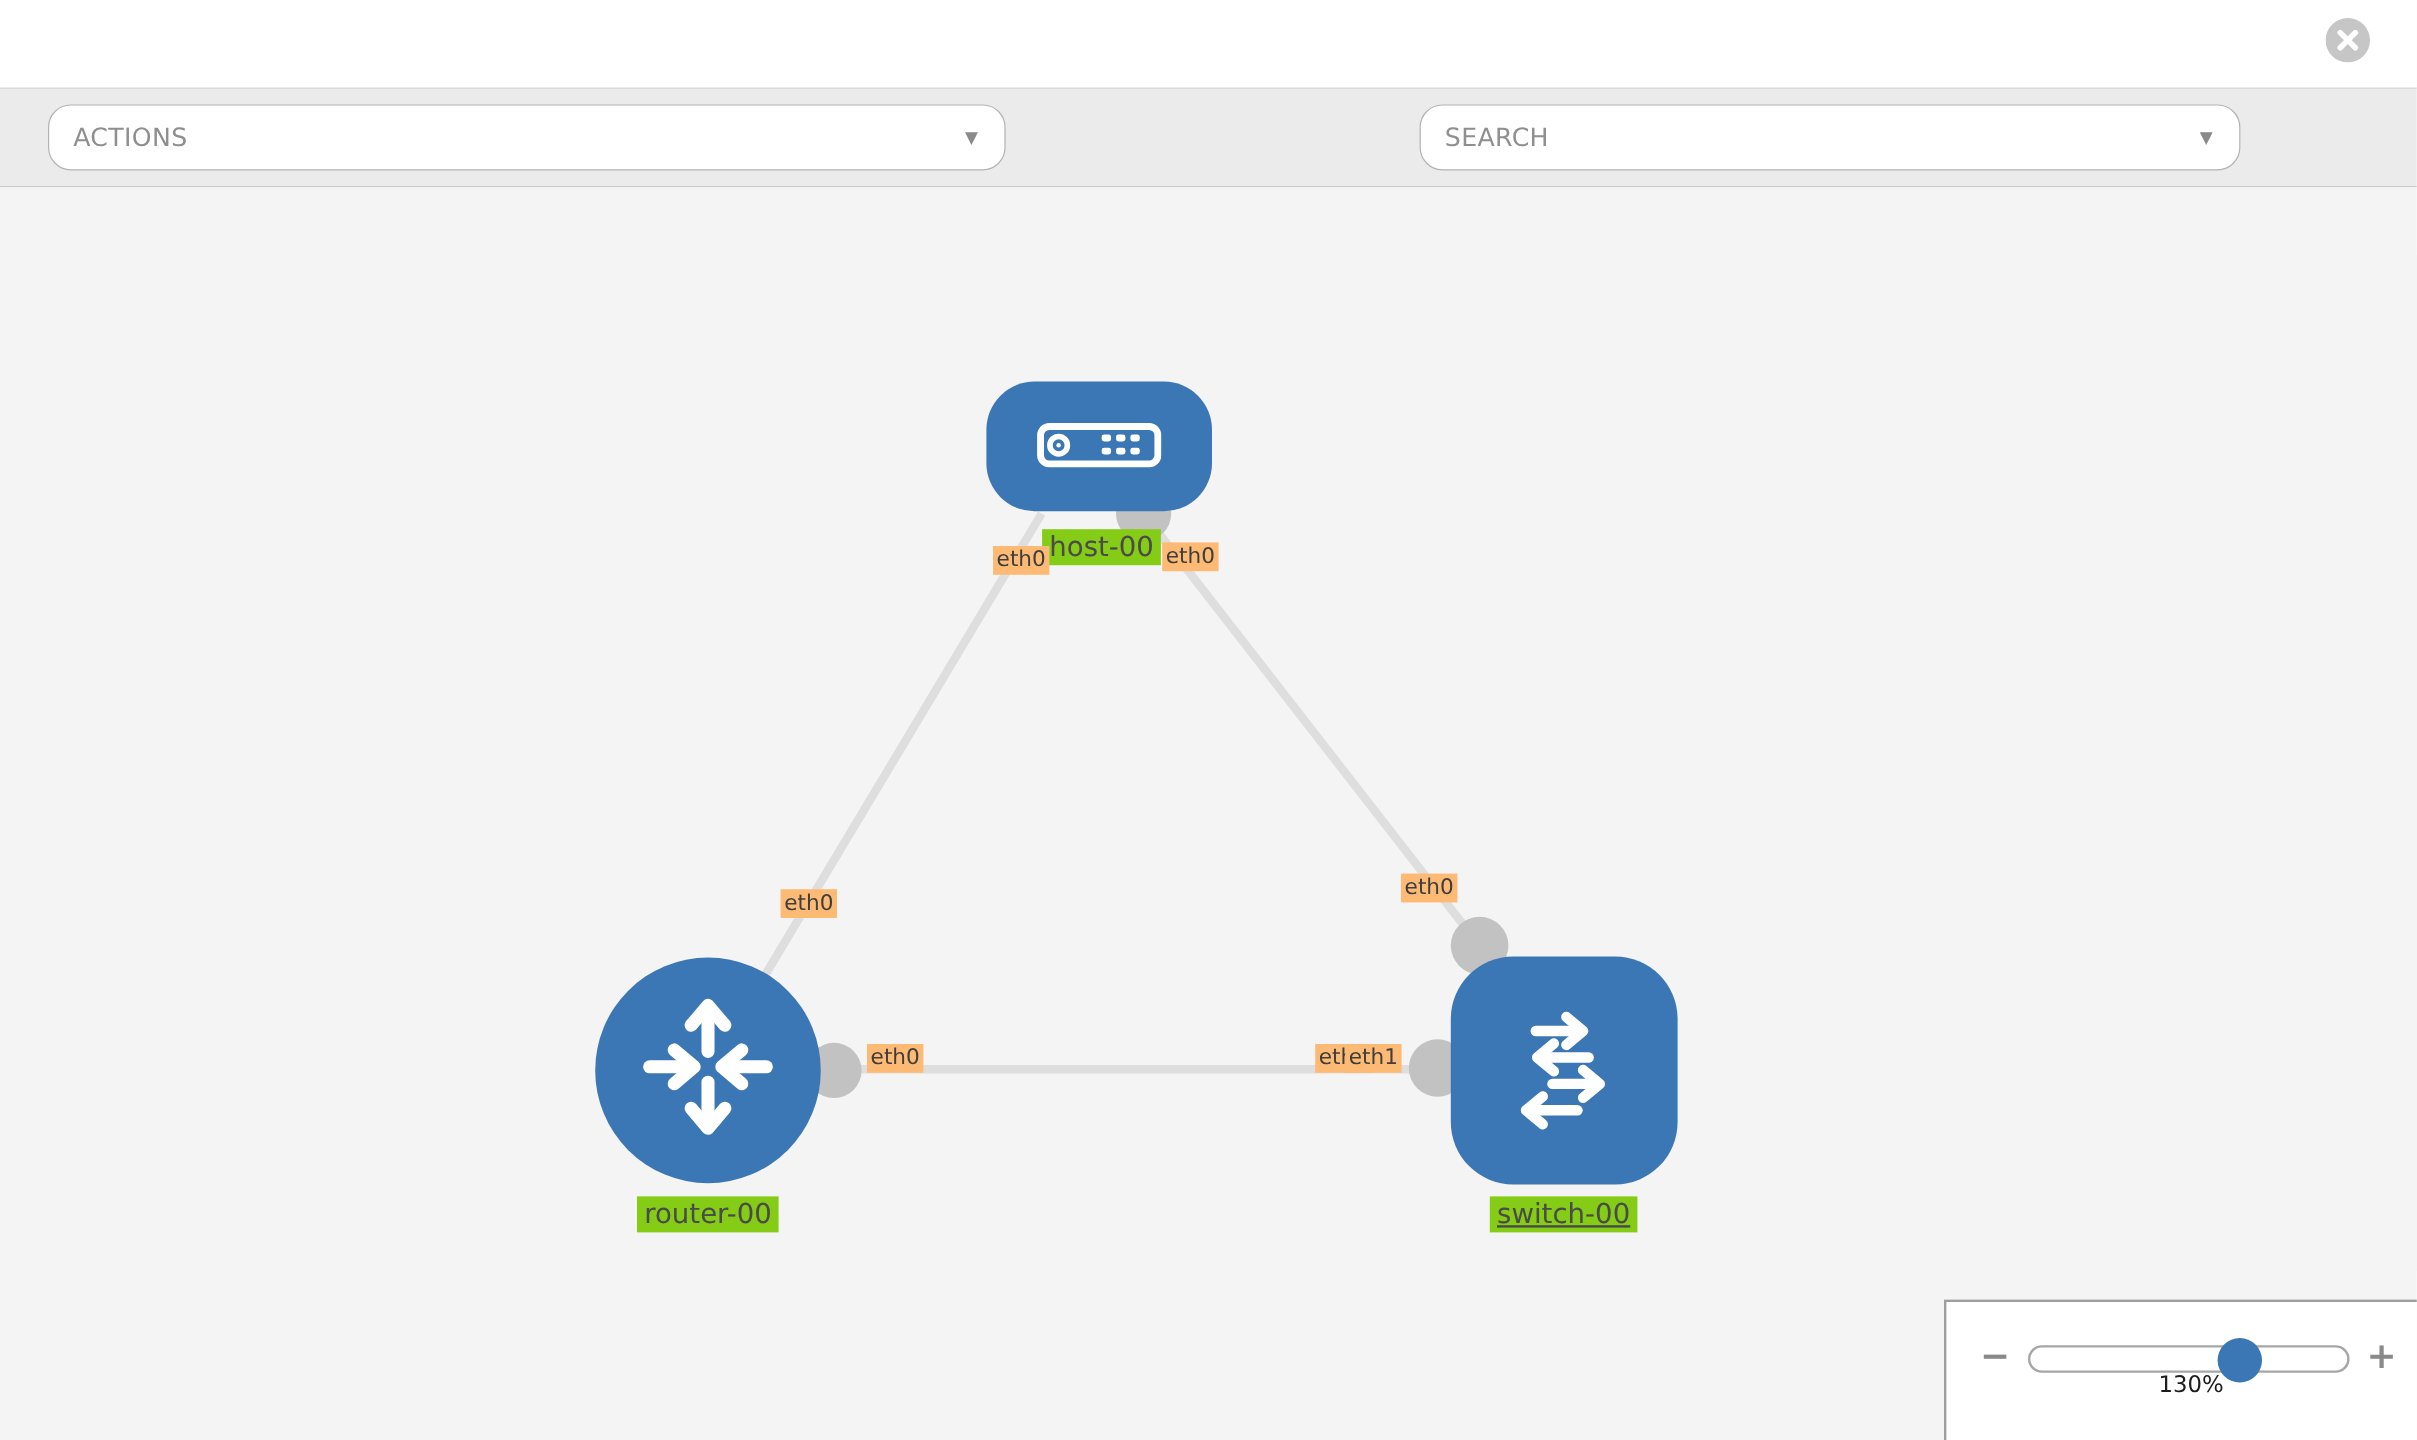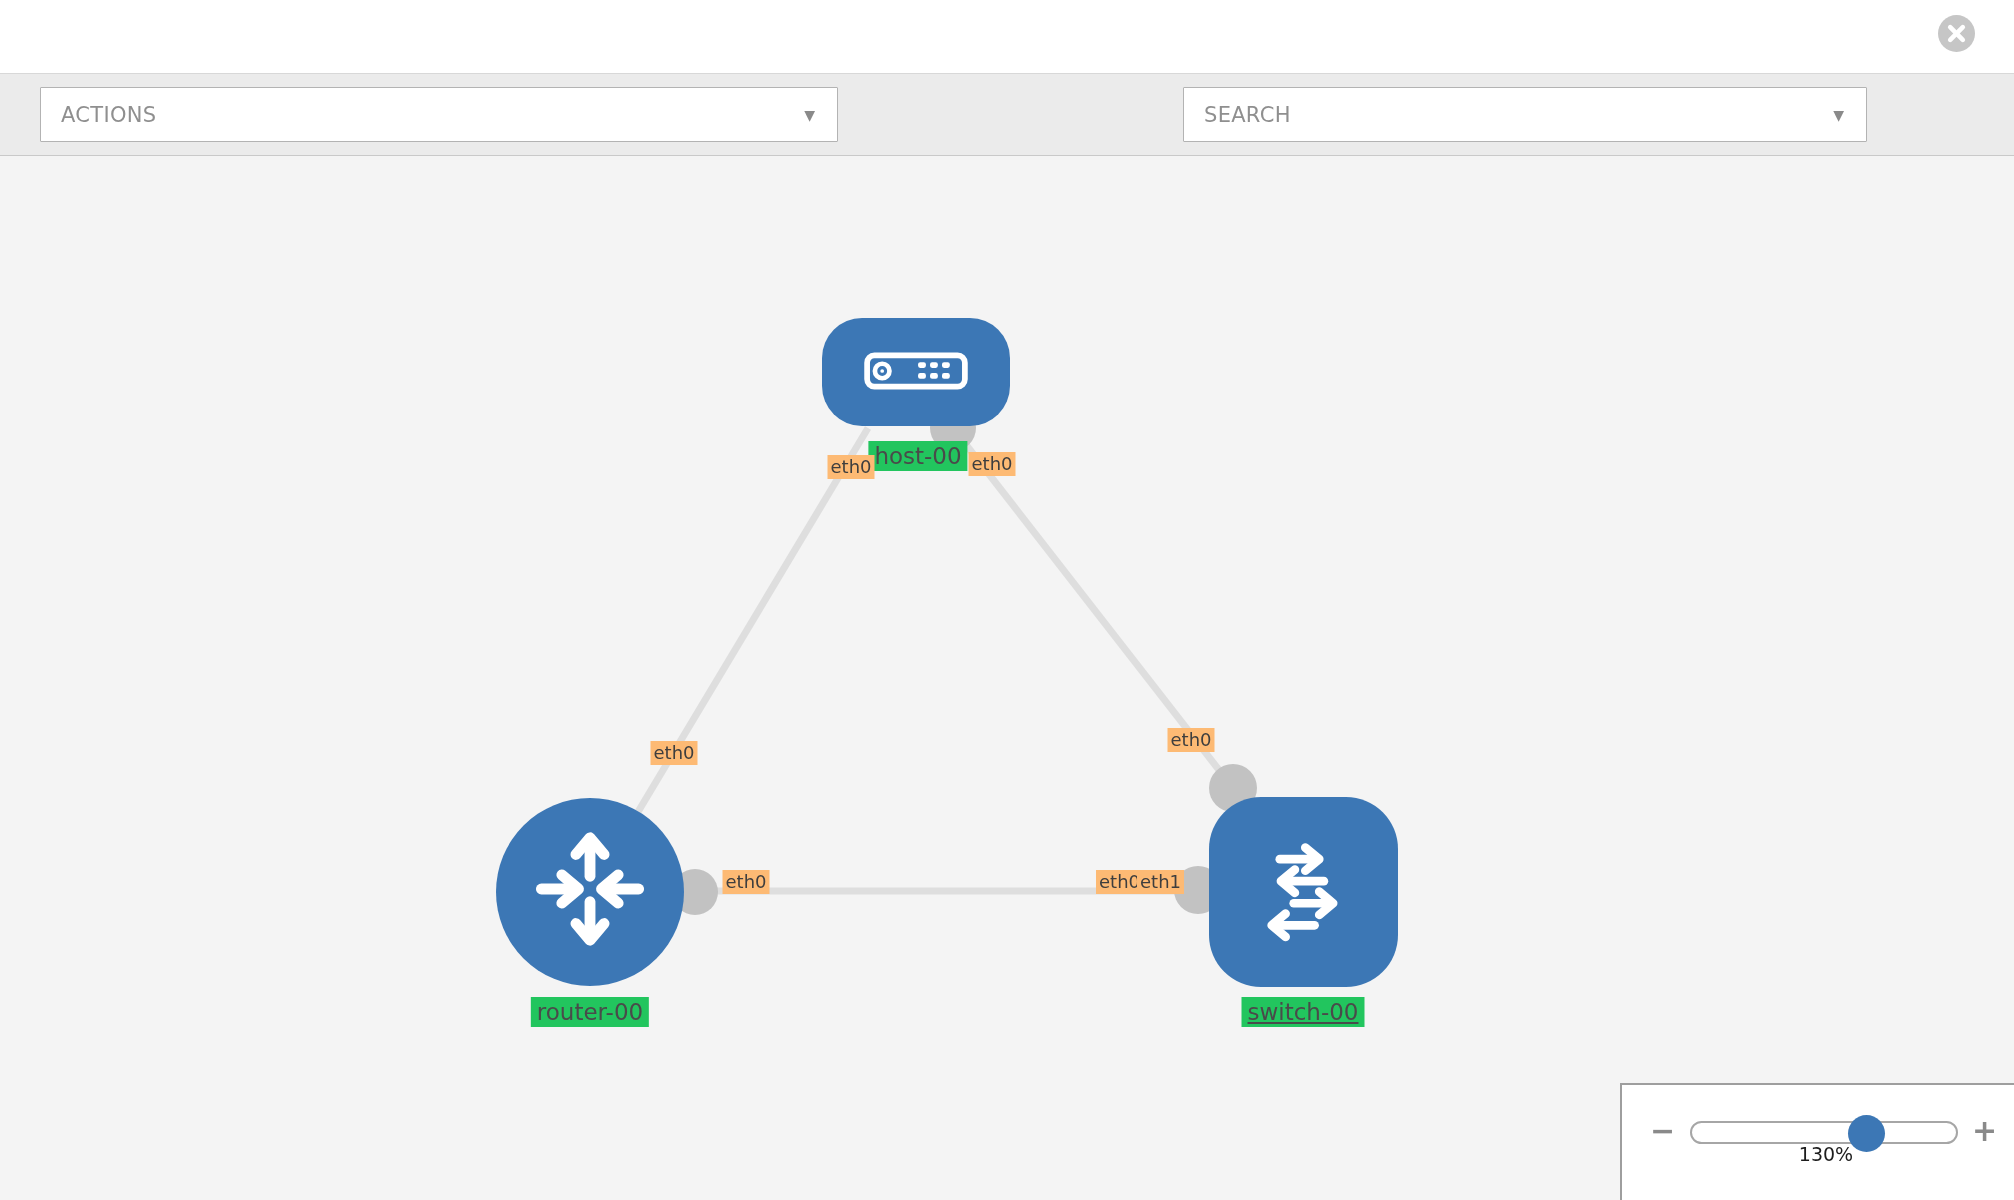--- a/index.html
+++ b/index.html
@@ -9,55 +9,55 @@
   
   .header { position:absolute; left:0; top:0; width:2014px; height:73px; background:#ffffff; }
   .page-title { position:absolute; left:40px; top:0; height:73px; line-height:73px;
     font-size:23px; font-weight:700; color:#4f4f4f; letter-spacing:.2px; }
   .close-btn { position:absolute; left:1938px; top:15px; width:37px; height:37px; cursor:pointer; }
 
   
   .toolbar { position:absolute; left:0; top:73px; width:2014px; height:83px;
     background:#ebebeb; border-top:1px solid #d8d8d8; border-bottom:1px solid #c9c9c9; }
   .select-box { position:absolute; top:13px; height:55px; background:#ffffff;
-    border:1px solid #b3b3b3; border-radius:1px; display:flex; align-items:center; cursor:pointer; }
+    border:1px solid #b3b3b3; border-radius:19px; display:flex; align-items:center; cursor:pointer; }
   .select-box .sel-label { margin-left:20px; font-size:21px; color:#8f8f8f; letter-spacing:.3px; }
   .select-box .caret { position:absolute; right:22px; top:50%; transform:translateY(-50%);
     font-size:14px; color:#8a8a8a; }
   .actions-box { left:40px;  width:798px; }
   .search-box  { left:1183px; width:684px; }
   .tool-icon { position:absolute; width:38px; height:38px; cursor:pointer; }
   .wrench { left:1046px; top:94px; }
   .key    { left:1115px; top:96px; }
 
   
   .canvas { position:absolute; left:0; top:156px; width:2014px; height:1044px; background:#f4f4f4; }
   .links-svg { position:absolute; left:0; top:0; width:2014px; height:1044px; }
 
   .node { position:absolute; background:#3c77b5; z-index:3; cursor:grab; }
   .node-host   { left:822px;  top:162px; width:188px; height:108px; border-radius:40px; }
   .node-router { left:496px;  top:642px; width:188px; height:188px; border-radius:50%; }
   .node-switch { left:1209px; top:641px; width:189px; height:190px; border-radius:52px; }
   .node svg { position:absolute; }
 
-  .node-label { position:absolute; transform:translateX(-50%); background:#22c55e;
+  .node-label { position:absolute; transform:translateX(-50%); background:#84cc16;
     color:#4a4a4a; font-size:23px; line-height:30px; padding:0 6px; white-space:nowrap; z-index:4; }
   .lbl-host   { left:918px;  top:285px; }
   .lbl-router { left:590px;  top:841px; }
   .lbl-switch { left:1303px; top:841px;text-decoration:underline; }
 
   .port-label { position:absolute; background:#fdba74; color:#3e3e3e; font-size:18px;
     line-height:24px; padding:0 3px; white-space:nowrap; z-index:4; }
   .p-host-left    { left:851px;  top:299px; transform:translateX(-50%); }
   .p-host-right   { left:992px;  top:296px; transform:translateX(-50%); }
   .p-rh-mid       { left:674px;  top:585px; transform:translateX(-50%); }
   .p-hs-mid       { left:1191px; top:572px; transform:translateX(-50%); }
   .p-router-right { left:746px;  top:714px; transform:translateX(-50%); }
   .p-sw-under     { left:1096px; top:714px; z-index:4; }
-  .p-sw-over      { left:1121px; top:714px; z-index:5;margin-left:16px; }
+  .p-sw-over      { left:1121px; top:714px; z-index:5; }
 
   
   .zoom-panel { position:absolute; left:1620px; top:927px; width:400px; height:130px;
     background:#ffffff; border:2px solid #9e9e9e; z-index:6; }
   .zoom-level { position:absolute; left:204px; top:10px; transform:translateX(-50%);
     font-size:19px; color:#1d1d1d;margin-top:48px; }
   .zoom-minus, .zoom-plus { position:absolute; top:28px; font-size:30px; font-weight:700;
     color:#8a8a8a; cursor:pointer; line-height:36px; }
   .zoom-minus { left:28px; }
   .zoom-plus  { left:350px; }

